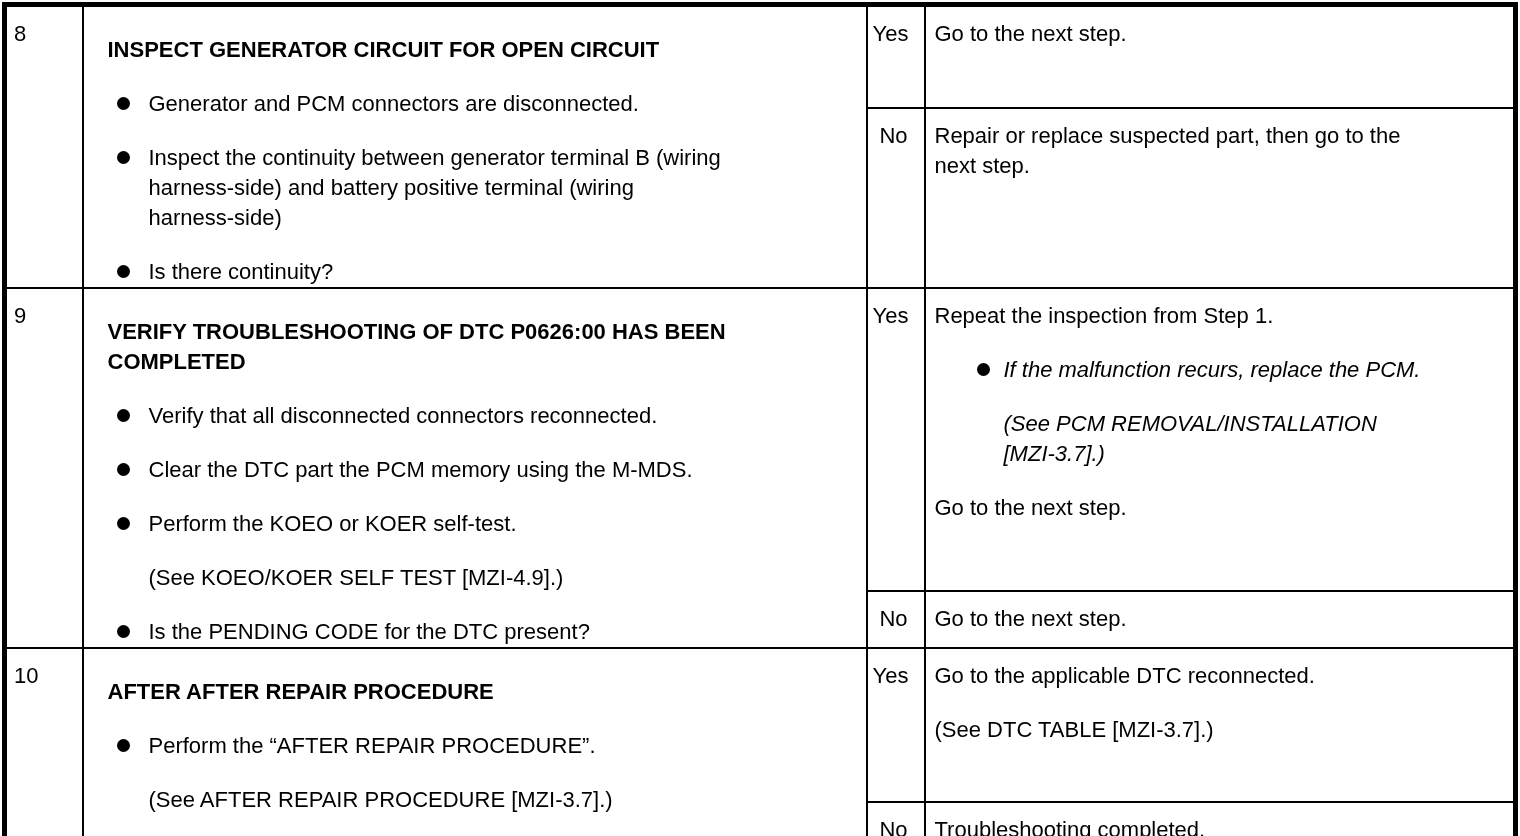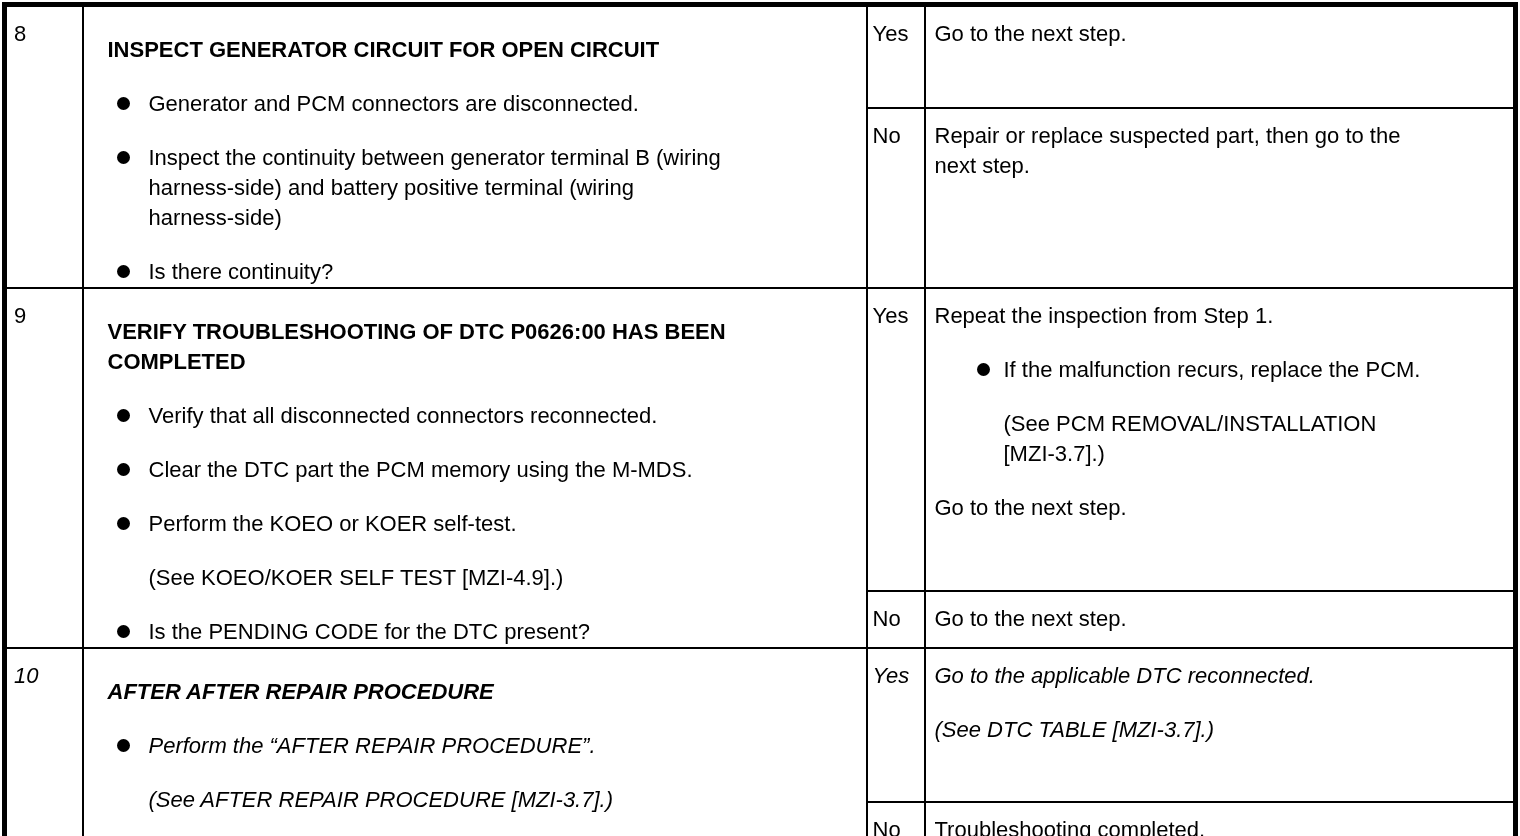--- a/index.html
+++ b/index.html
@@ -33,31 +33,32 @@
     border: 2px solid #000000;
     vertical-align: top;
     padding: 12px 8px 0 8px;
     line-height: 30px;
     overflow: hidden;
   }
   td.cell-step {
     padding: 12px 2px 0 7px;
   }
   td.cell-yn {
-    padding: 12px 5px 0 5px;
+    padding: 12px 16px 0 5px;
+    text-align: right;
   }
   td.cell-result {
     padding: 12px 8px 0 9px;
   }
   
   tr.r0y { height: 98px; }
   tr.r0n { height: 170px; }
   tr.r1y { height: 292px; }
   tr.r1n { height: 55px; }
-  tr.r2y { height: 143px; font-style: italic; }
+  tr.r2y { height: 143px; }
   tr.r2n { height: 65px; }
 
   .title {
     font-weight: bold;
     white-space: pre-line;
     margin: 16px;
   }
   .item {
     margin-top: 24px;
     position: relative;
@@ -71,20 +72,21 @@
   .cell-action .item.note {
     padding-left: 57px;
   }
   .cell-action .item.bullet .bullet-icon {
     left: 25px;
   }
   
   .cell-result .item.bullet,
   .cell-result .item.note {
     padding-left: 69px;
+    font-style: italic;
   }
   .cell-result .item.bullet .bullet-icon {
     left: 42px;
   }
   .bullet-icon {
     position: absolute;
     top: 8px;
     width: 13px;
     height: 13px;
     border-radius: 50%;

